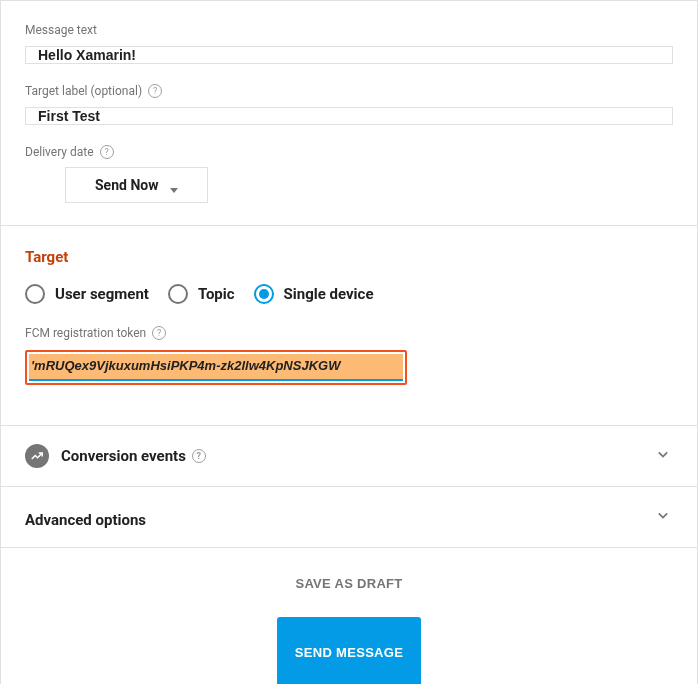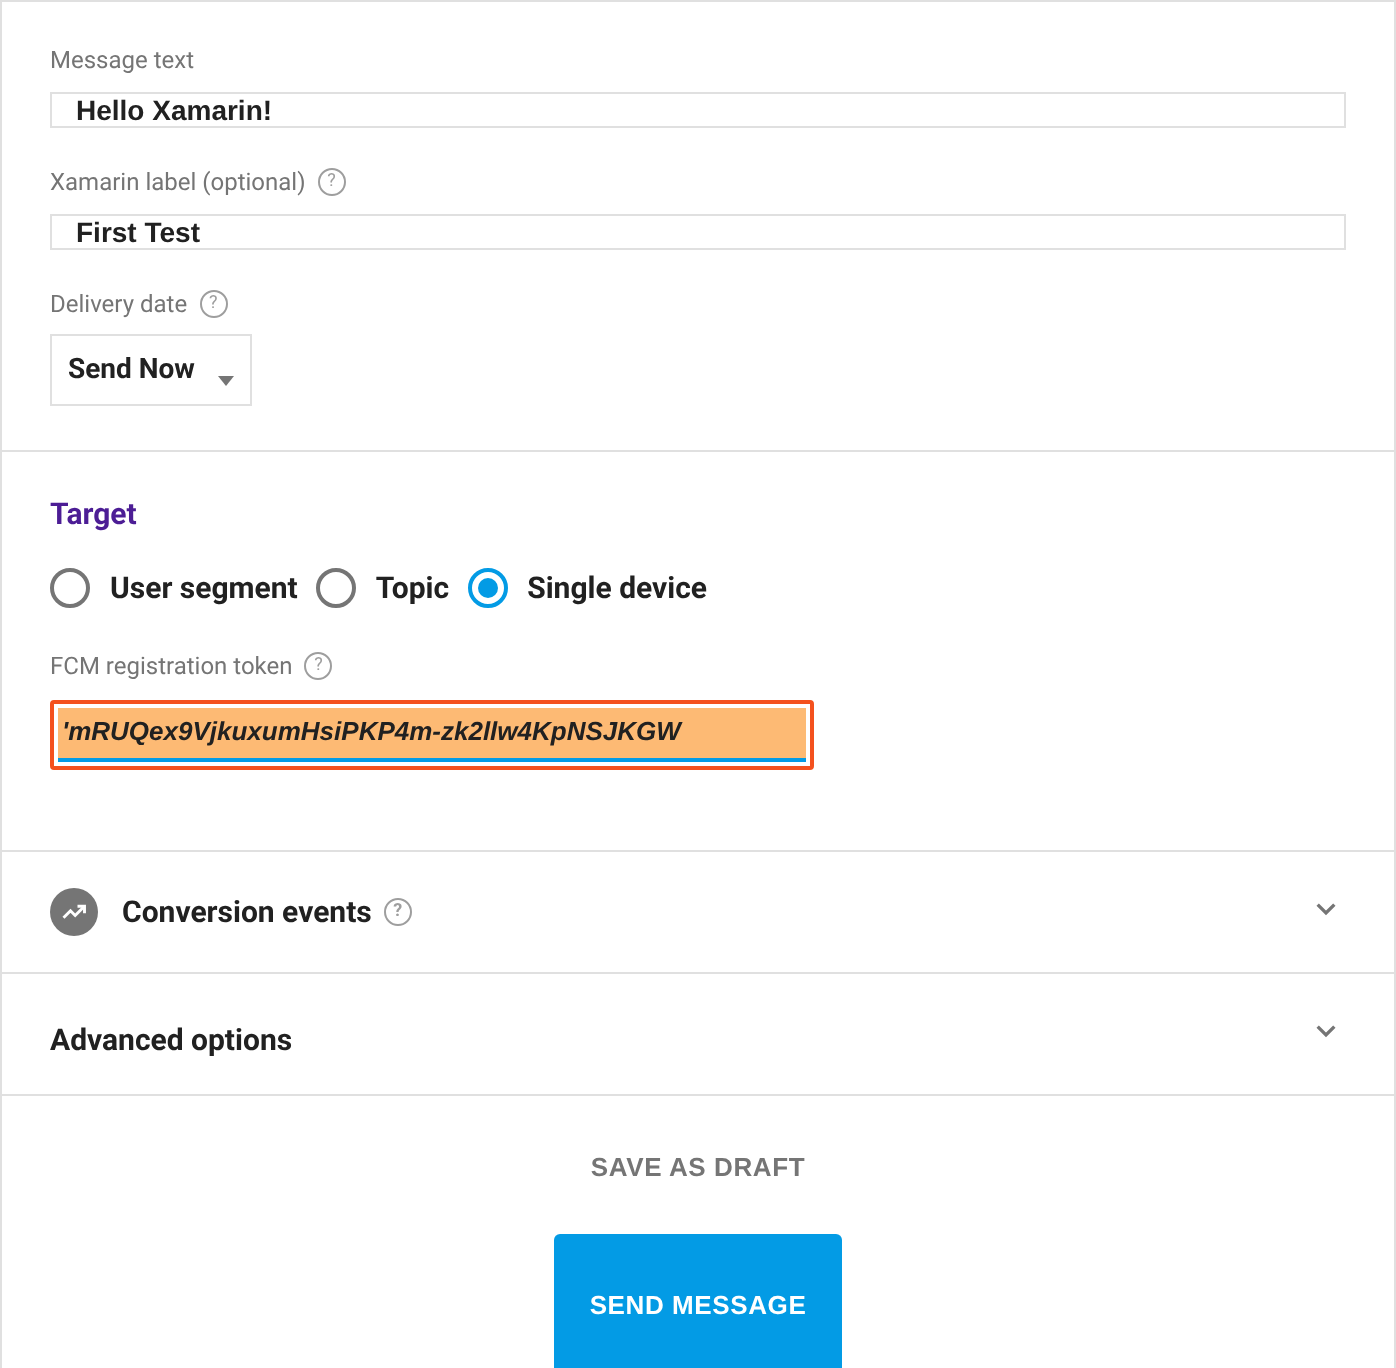--- a/index.html
+++ b/index.html
@@ -48,43 +48,44 @@
   color: #212121;
   outline: none;
 }
 .field-group {
   margin-bottom: 20px;
 }
 .dropdown {
   display: inline-flex;
   align-items: flex-end;
   border: 1px solid #e0e0e0;
-  padding: 9px 8px;
+  padding: 9px 29px;
   font-size: 14px;
   font-weight: 700;
   color: #212121;
   cursor: pointer;
   gap: 12px;
+  margin-left: 40px;
 }
 .dropdown-arrow {
   width: 0;
   height: 0;
   border-left: 4px solid transparent;
   border-right: 4px solid transparent;
   border-top: 5px solid #757575;
 }
 .section-title {
   font-size: 15px;
   font-weight: 700;
-  color: #4c1d95;
+  color: #c2410c;
   margin-bottom: 18px;
 }
 .radio-row {
   display: flex;
-  gap: 9px;
+  gap: 19px;
   margin-bottom: 22px;
 }
 .radio-item {
   display: flex;
   align-items: center;
   gap: 10px;
   cursor: pointer;
 }
 .radio-circle {
   width: 20px;
@@ -198,21 +199,21 @@
 <div class="card">
 
   <div class="section">
     <div class="field-group">
       <div class="field-label">Message text</div>
       <input class="text-input" value="Hello Xamarin!" style="">
     </div>
 
     <div class="field-group">
       <div class="field-label">
-        <span>Xamarin label (optional)</span>
+        <span>Target label (optional)</span>
         <span class="help-icon">?</span>
       </div>
       <input class="text-input" value="First Test" style="">
     </div>
 
     <div>
       <div class="field-label">
         <span>Delivery date</span>
         <span class="help-icon">?</span>
       </div>

